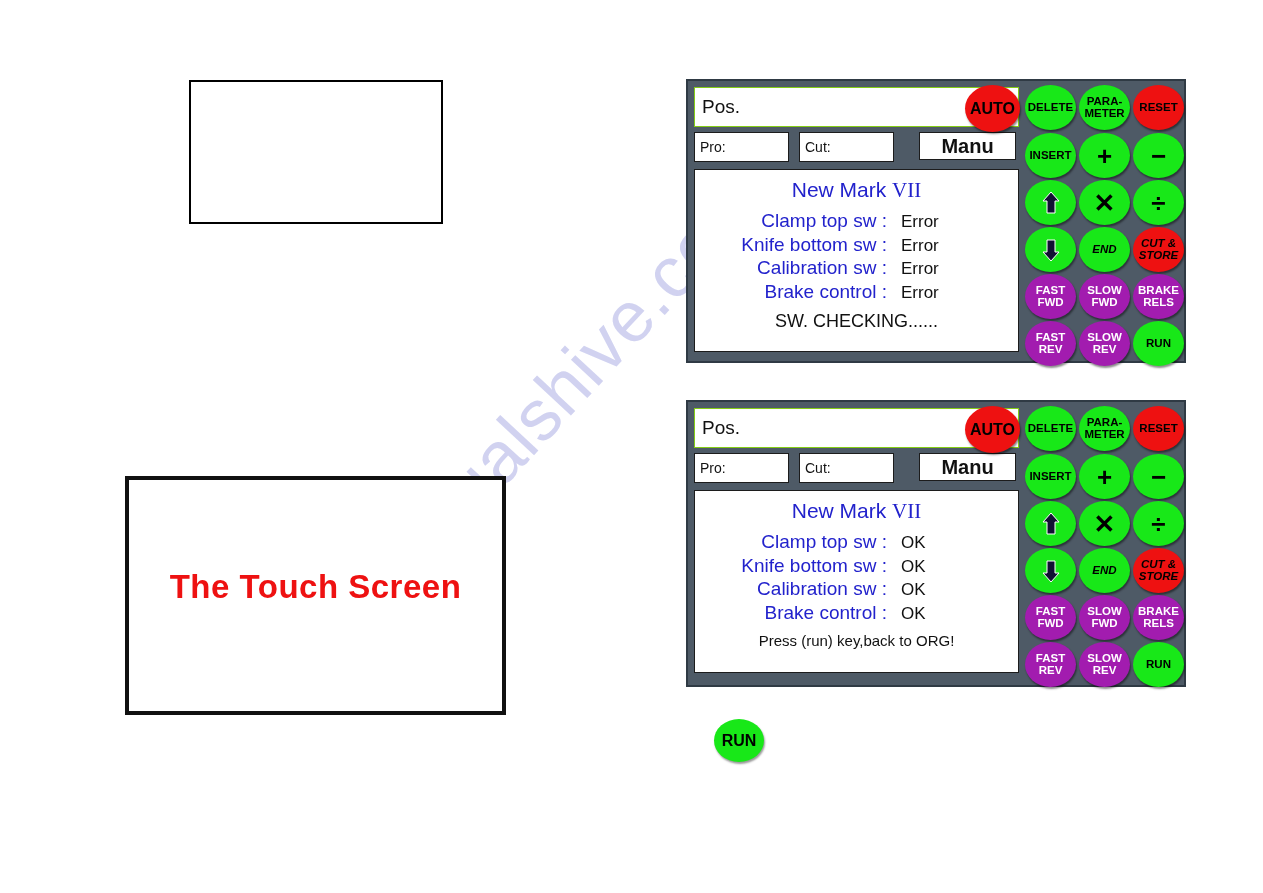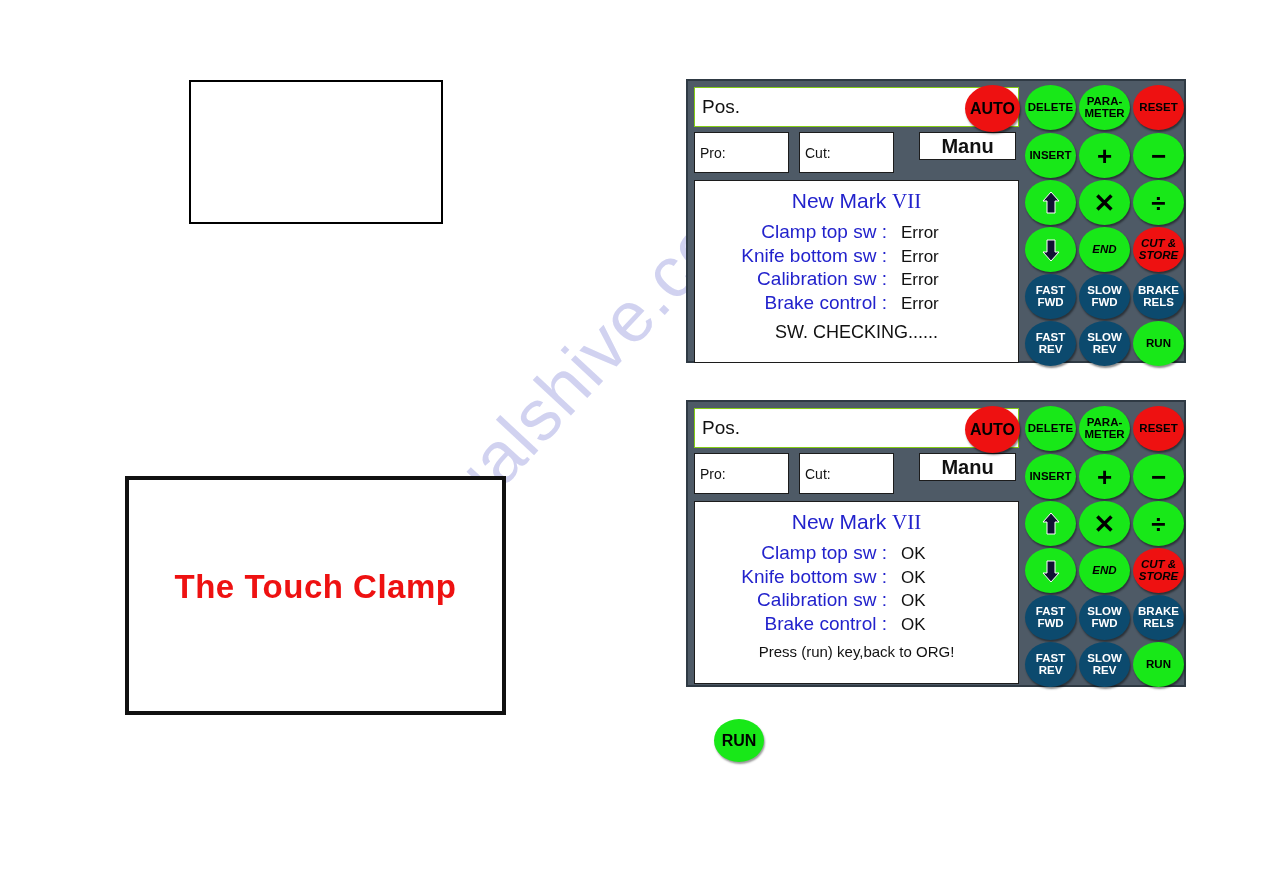--- a/index.html
+++ b/index.html
@@ -133,21 +133,21 @@
     font-family: "Liberation Sans", sans-serif;
   }
 
   .row-fields {
     display: flex;
     margin-top: 5px;
     gap: 10px;
   }
   .small-field {
     width: 95px;
-    height: 41px;
+    height: 30px;
     background: #ffffff;
     border: 1px solid #1c1c1c;
     box-sizing: border-box;
     display: flex;
     align-items: center;
     padding-left: 5px;
     font-size: 14px;
     color: #111;
     font-family: "Liberation Sans", sans-serif;
   }
@@ -246,21 +246,21 @@
     text-align: center;
     font-family: "Liberation Sans", sans-serif;
     font-weight: bold;
     line-height: 1.0;
     box-shadow: 1px 2px 2px rgba(0,0,0,.45);
     box-sizing: border-box;
     user-select: none;
   }
   .key.green  { background: #18e818; color: #000000; }
   .key.red    { background: #ee1111; color: #000000; }
-  .key.blue   { background: #0c4a6e; color: #ffffff; }
+  .key.blue   { background: #a21caf; color: #ffffff; }
   .key .kl    { display: block; }
 
   
   .key.c0 { left: 0px;   }
   .key.c1 { left: 54px;  }
   .key.c2 { left: 108px; }
   .key.r0 { top: 0px;   }
   .key.r1 { top: 48px;  }
   .key.r2 { top: 95px;  }
   .key.r3 { top: 142px; font-style: italic; }
@@ -299,21 +299,21 @@
   }
 </style>
 </head>
 <body>
 
 <div class="watermark">manualshive.com</div>
 
 <div class="empty-box"></div>
 
 <div class="splash-box">
-  <div class="splash-line1">The Touch Clamp</div>
+  <div class="splash-line1">The Touch Screen</div>
 </div>
 
 <div id="panel-host">
     <div class="panel" id="panel-error">
       <div class="panel-inner">
         <div class="screen-col">
           <div class="pos-field">
             <span>Pos.</span>
           </div>
           <div class="row-fields">

